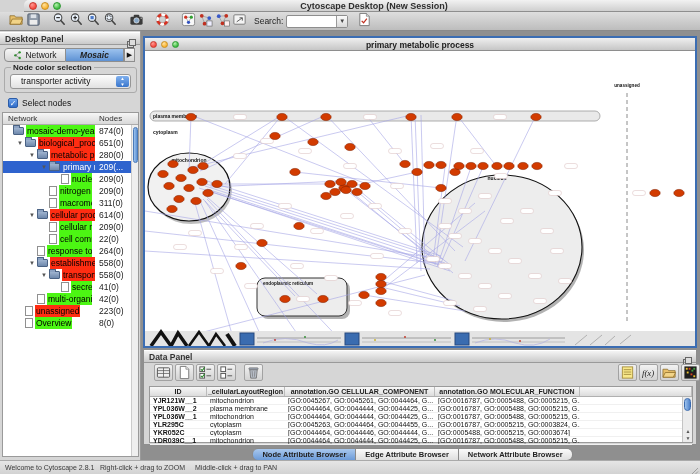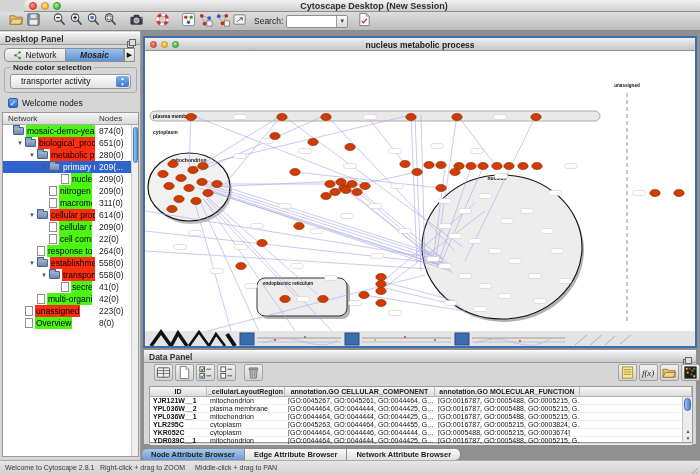--- a/index.html
+++ b/index.html
@@ -125,21 +125,21 @@
   .drow .c { overflow:hidden; white-space:nowrap; line-height:8px; padding-left:3px; }
   .c0 { width:57px; font-weight:bold; } .c1 { width:78px; } .c2 { width:150px; } .c3 { width:145px; }
   .hfill { flex:1; }
   .dt-scroll { position:absolute; right:0; top:10px; bottom:0; width:10px;
     background:#ECECEC; border-left:1px solid #C4C4C4; }
   .dt-thumb { position:absolute; left:1px; top:1px; width:7px; height:13px; border-radius:4px;
     background:linear-gradient(90deg,#9CC2EE,#4C80C8); border:0.5px solid #3A6AAE; }
   .dt-arrows { position:absolute; left:0; bottom:0; width:10px; font-size:5px; color:#555;
     text-align:center; line-height:7px; }
 
-  .attr-tabs { position:absolute; left:0; right:16px; top:417px; display:flex; }
+  .attr-tabs { position:absolute; left:0; right:16px; top:417px; display:flex; justify-content:center; }
   .attr-tab { height:13px; line-height:12px; border:1px solid #8A8A8A; border-left:none;
     background:linear-gradient(#FAFAFA,#DFDFDF); font-size:7.5px; font-weight:bold;
     color:#222; padding:0 9px; }
   .attr-tab:first-child { border-left:1px solid #8A8A8A; border-radius:6px 0 0 6px; }
   .attr-tab:last-child { border-radius:0 6px 6px 0; }
   .attr-tab.sel { background:linear-gradient(#A9C8EE,#6C9BD8); }
 
   
   .statusbar { position:absolute; left:0; top:460px; width:700px; height:14px;
     background:linear-gradient(#E6E6E6,#D2D2D2); border-top:1px solid #AAA; }
@@ -283,21 +283,21 @@
   <div class="groupbox">
     <span class="groupbox-label">Node color selection</span>
     <div class="combobox">
       <span>transporter activity</span>
       <span class="combo-stepper">▲<br>▼</span>
     </div>
   </div>
 
   <div class="checkbox-row">
     <span class="checkbox">✓</span>
-    <span class="checkbox-label">Welcome nodes</span>
+    <span class="checkbox-label">Select nodes</span>
   </div>
 
   <div class="tree-box">
     <div class="tree-header">
       <span class="h1">Network</span>
       <span class="h2">Nodes</span>
     </div>
     <div>
   <div class="tree-row">
     <span class="indent" style="width: 0px;"></span>
@@ -441,21 +441,21 @@
   </div>
 </div>
 
 <div class="mdi">
 
   <div class="net-frame">
     <div class="net-titlebar">
       <span class="traffic t-red"></span>
       <span class="traffic t-yel"></span>
       <span class="traffic t-grn"></span>
-      <div class="net-title">nucleus metabolic process</div>
+      <div class="net-title">primary metabolic process</div>
     </div>
     <div class="net-canvas">
       <svg id="netsvg" width="550" height="295" viewBox="0 0 550 295">
 
         <ellipse cx="359" cy="199" rx="80" ry="72" fill="rgba(0,0,0,0.30)"></ellipse>
         <ellipse cx="46" cy="139" rx="41" ry="34" fill="rgba(0,0,0,0.25)"></ellipse>
         <rect x="115" y="230" width="90" height="38" rx="8" fill="rgba(0,0,0,0.30)"></rect>
 
         <rect x="5" y="60" width="450" height="10" rx="5" fill="#E9E9E9" stroke="#9A9A9A" stroke-width="0.8"></rect>
         <text x="8" y="67" font-size="5" font-weight="bold" fill="#111">plasma membrane</text>

